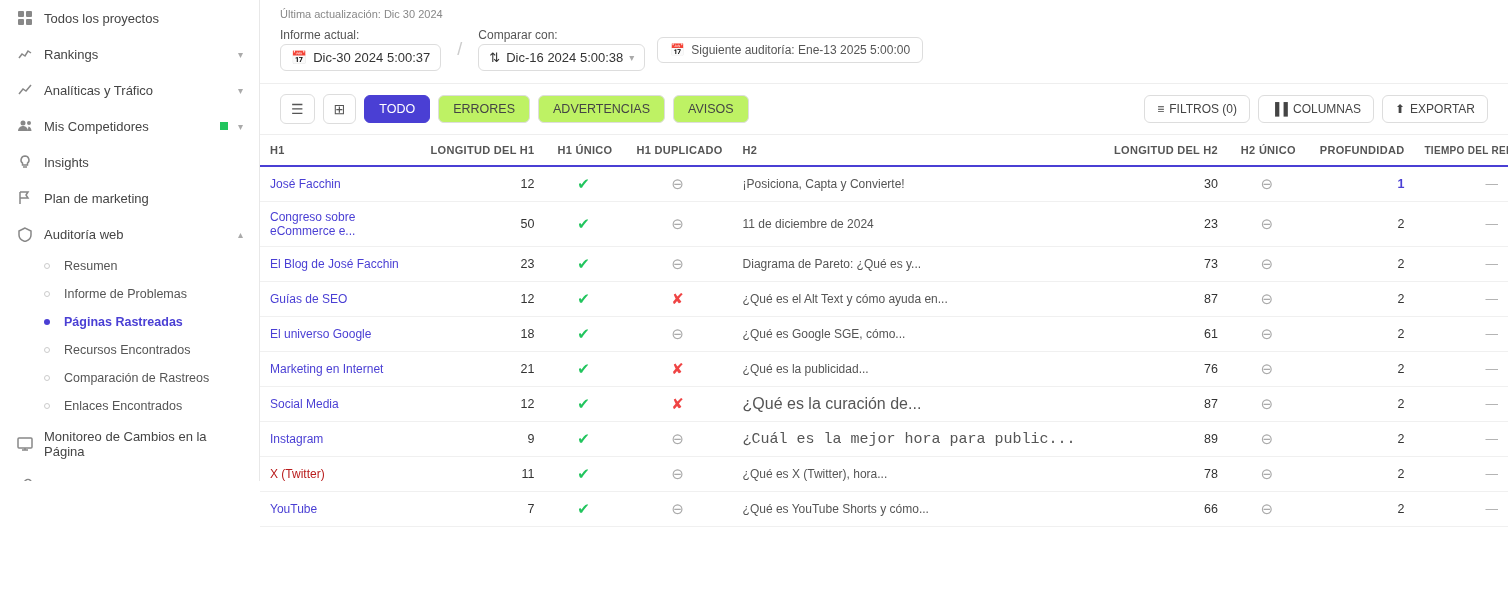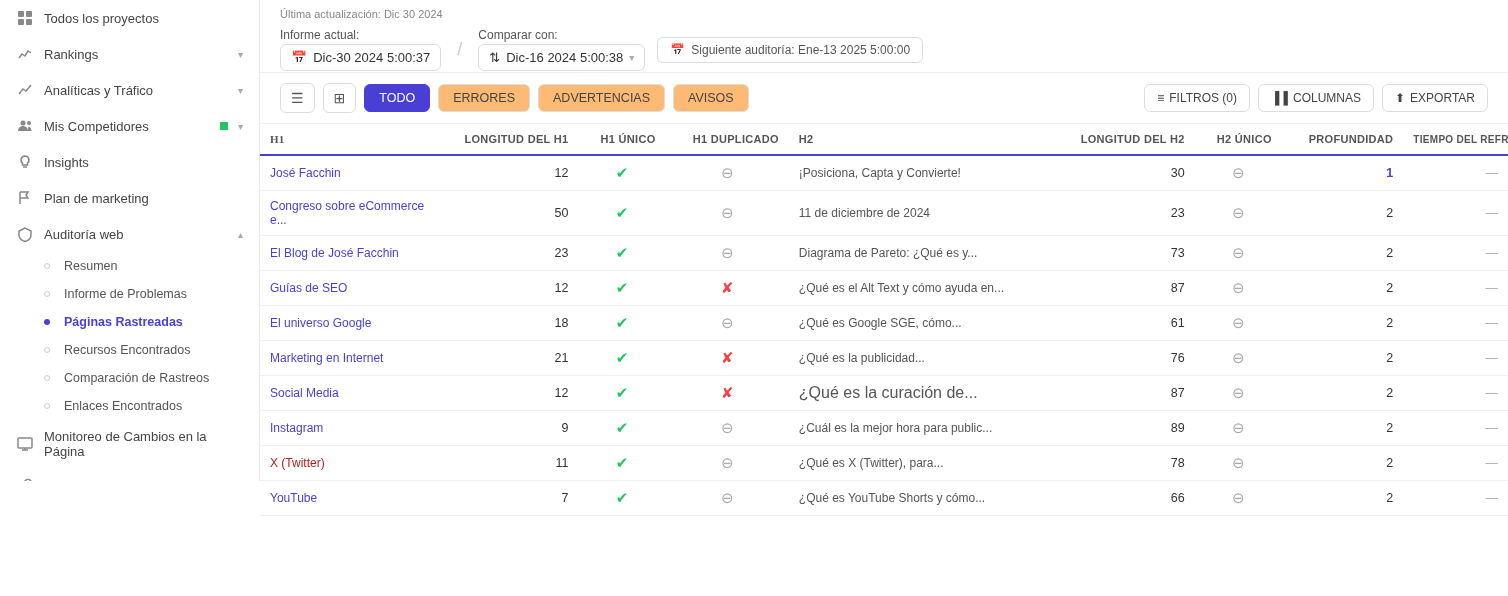--- a/index.html
+++ b/index.html
@@ -38,21 +38,21 @@
     
     .main {
       flex: 1;
       display: flex;
       flex-direction: column;
       overflow: hidden;
     }
 
     
     .topbar {
-      padding: 8px 20px 1px;
+      padding: 8px 20px 12px;
       border-bottom: 1px solid #eee;
       background: #fff;
     }
     .topbar-last-update {
       font-size: 11px;
       color: #888;
       margin-bottom: 8px;
     }
     .topbar-controls {
       display: flex;
@@ -114,21 +114,21 @@
       border-radius: 6px;
       padding: 6px 10px;
       cursor: pointer;
       color: #555;
       display: flex;
       align-items: center;
       font-size: 14px;
     }
     .tab-btn {
       border: 1px solid #ddd;
-      background: #fdba74;
+      background: #bef264;
       border-radius: 6px;
       padding: 6px 14px;
       cursor: pointer;
       color: #444;
       font-size: 12.5px;
       font-weight: 500;
     }
     .tab-btn.active {
       background: #4a3fd4;
       color: #fff;
@@ -165,21 +165,21 @@
     thead th {
       padding: 9px 10px;
       text-align: right;
       font-weight: 600;
       font-size: 11px;
       color: #555;
       text-transform: uppercase;
       letter-spacing: 0.3px;
       white-space: nowrap;
     }
-    thead th:first-child { text-align: left; font-family: Liberation Serif, serif; }
+    thead th:first-child { text-align: left; }
     tbody tr { border-bottom: 1px solid #f0f0f0; }
     tbody td {
       padding: 8px 10px;
       text-align: right;
       color: #333;
       vertical-align: middle;
     }
     tbody td:first-child { text-align: left; color: #4a3fd4; cursor: pointer; max-width: 160px; }
     .td-center { text-align: center !important; }
     .td-h2 { text-align: left !important; color: #555; font-size: 12px; }
@@ -470,32 +470,32 @@
       <td class="td-num">87</td>
       <td class="td-center"><span class="icon-minus-circle">⊖</span></td>
       <td style="color:#333; font-weight:400;">2</td>
       <td class="td-dash">—</td>
     </tr>
           <tr>
       <td style="color:#4a3fd4; max-width:150px; font-size:12px;">Instagram</td>
       <td class="td-num">9</td>
       <td class="td-center"><span class="icon-check-green">✔</span></td>
       <td class="td-center"><span class="icon-minus-circle">⊖</span></td>
-      <td class="td-h2" style="font-size:12px;">¿Cuál es la mejor hora para public...</td>
+      <td class="td-h2" style="font-size:15px;font-family:Liberation Mono, monospace;">¿Cuál es la mejor hora para public...</td>
       <td class="td-num">89</td>
       <td class="td-center"><span class="icon-minus-circle">⊖</span></td>
       <td style="color:#333; font-weight:400;">2</td>
       <td class="td-dash">—</td>
     </tr>
           <tr>
       <td style="color:#b91c1c; max-width:150px; font-size:12px;">X (Twitter)</td>
       <td class="td-num">11</td>
       <td class="td-center"><span class="icon-check-green">✔</span></td>
       <td class="td-center"><span class="icon-minus-circle">⊖</span></td>
-      <td class="td-h2" style="font-size:12px;">¿Qué es X (Twitter), para...</td>
+      <td class="td-h2" style="font-size:12px;">¿Qué es X (Twitter), hora...</td>
       <td class="td-num">78</td>
       <td class="td-center"><span class="icon-minus-circle">⊖</span></td>
       <td style="color:#333; font-weight:400;">2</td>
       <td class="td-dash">—</td>
     </tr>
           <tr>
       <td style="color:#4a3fd4; max-width:150px; font-size:12px;">YouTube</td>
       <td class="td-num">7</td>
       <td class="td-center"><span class="icon-check-green">✔</span></td>
       <td class="td-center"><span class="icon-minus-circle">⊖</span></td>

